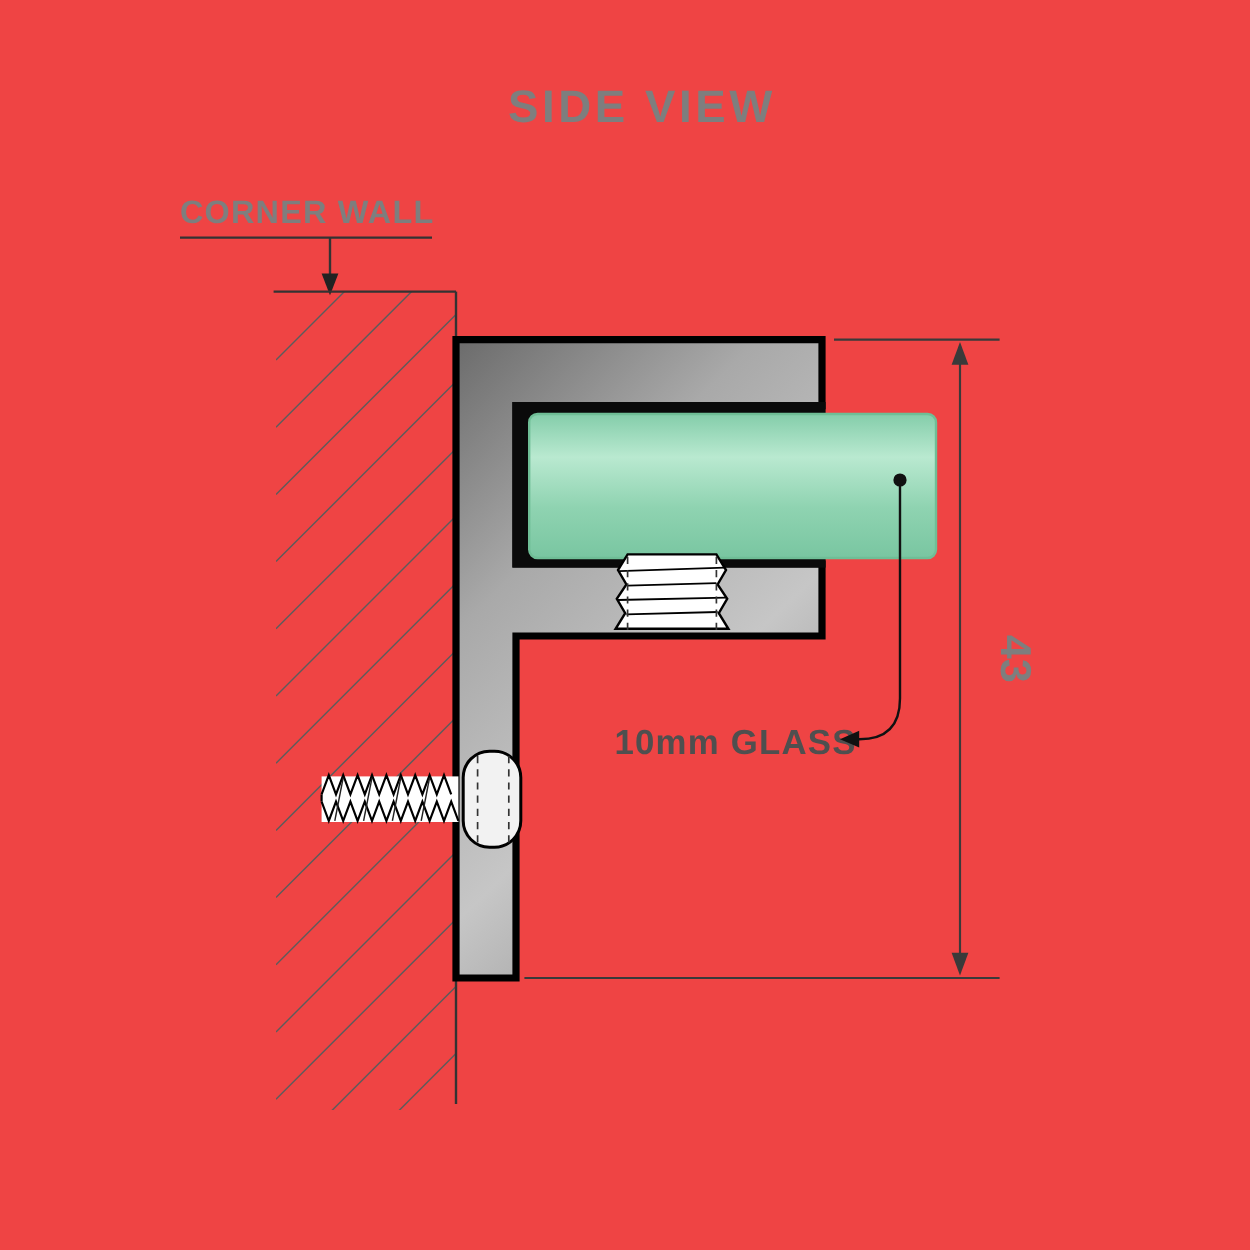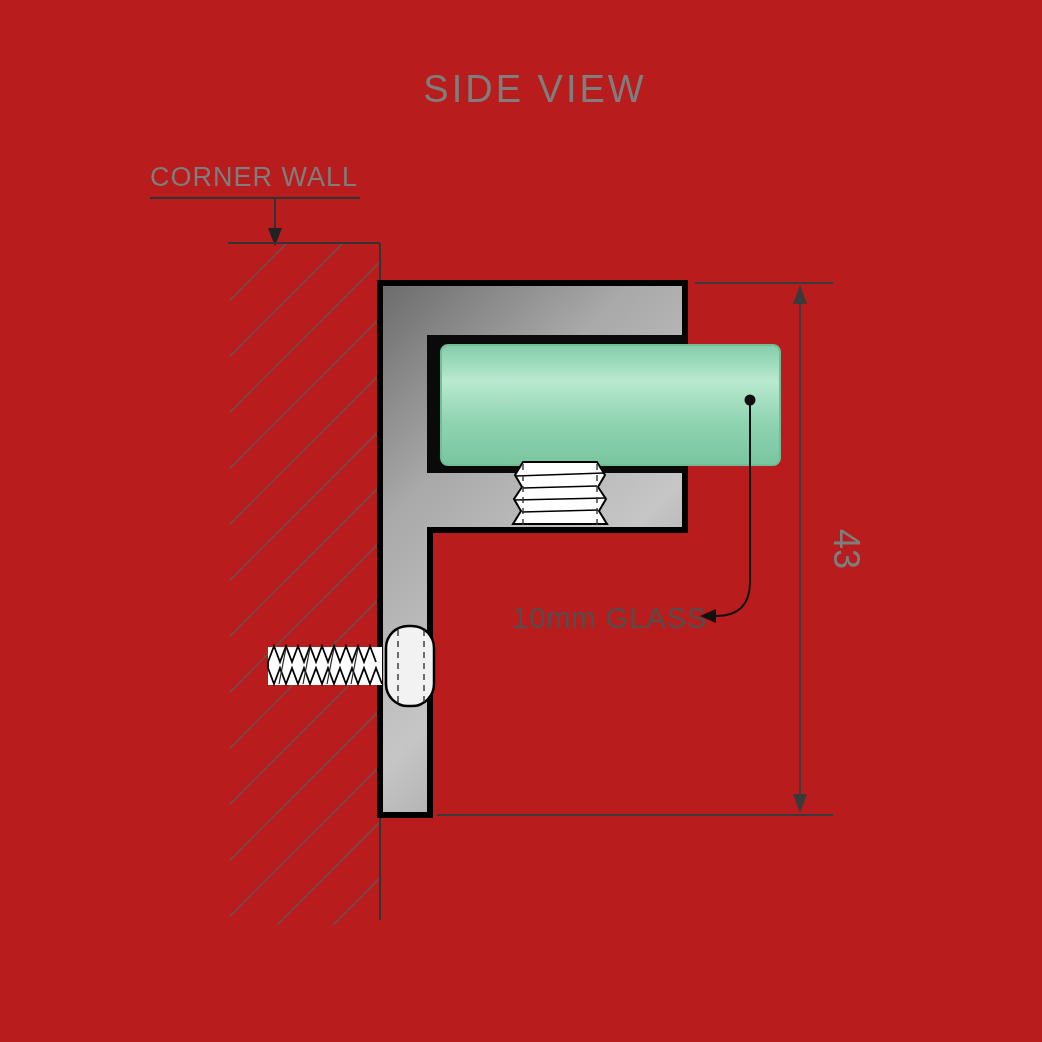--- a/index.html
+++ b/index.html
@@ -7,22 +7,23 @@
     padding: 0;
     background: #ffffff;
     width: 1042px;
     height: 1042px;
     font-family: "Liberation Sans", sans-serif;
   }
   .stage {
     position: relative;
     width: 1042px;
     height: 1042px;
-    background: #b91c1c;
+    background: #ef4444;
     overflow: hidden;
+    font-weight: bold;
   }
   svg { display: block; }
   text { font-family: "Liberation Sans", sans-serif; }
   .title-text {
     font-size: 38px;
     letter-spacing: 3px;
     fill: #7e7e7e;
   }
   .label-text {
     font-size: 27px;

